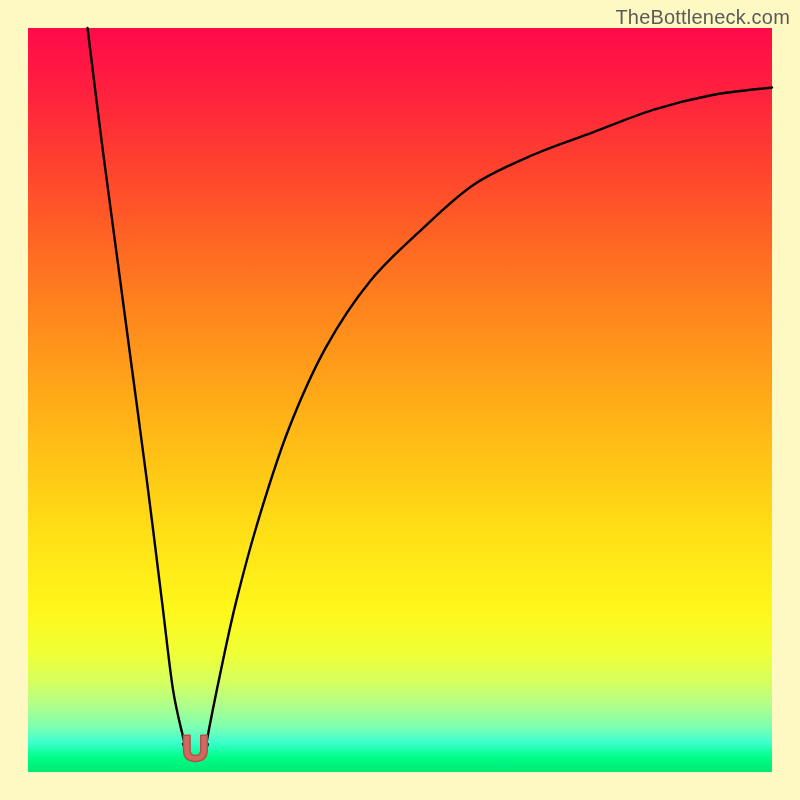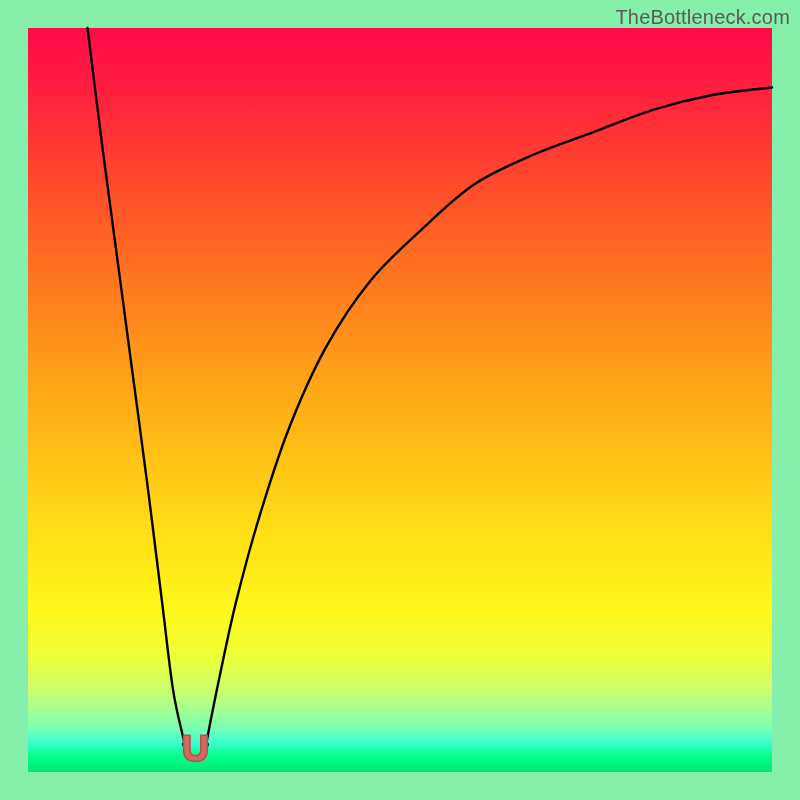--- a/index.html
+++ b/index.html
@@ -8,21 +8,21 @@
     width: 800px;
     height: 800px;
     overflow: hidden;
     background: #000;
     font-family: Arial, Helvetica, sans-serif;
   }
   .frame {
     position: relative;
     width: 800px;
     height: 800px;
-    background: #86efac;
+    background: #fef9c3;
   }
   .plot {
     position: absolute;
     left: 28px;
     top: 28px;
     width: 744px;
     height: 744px;
     background: linear-gradient(
       to bottom,
       #ff0a4a 0%,

